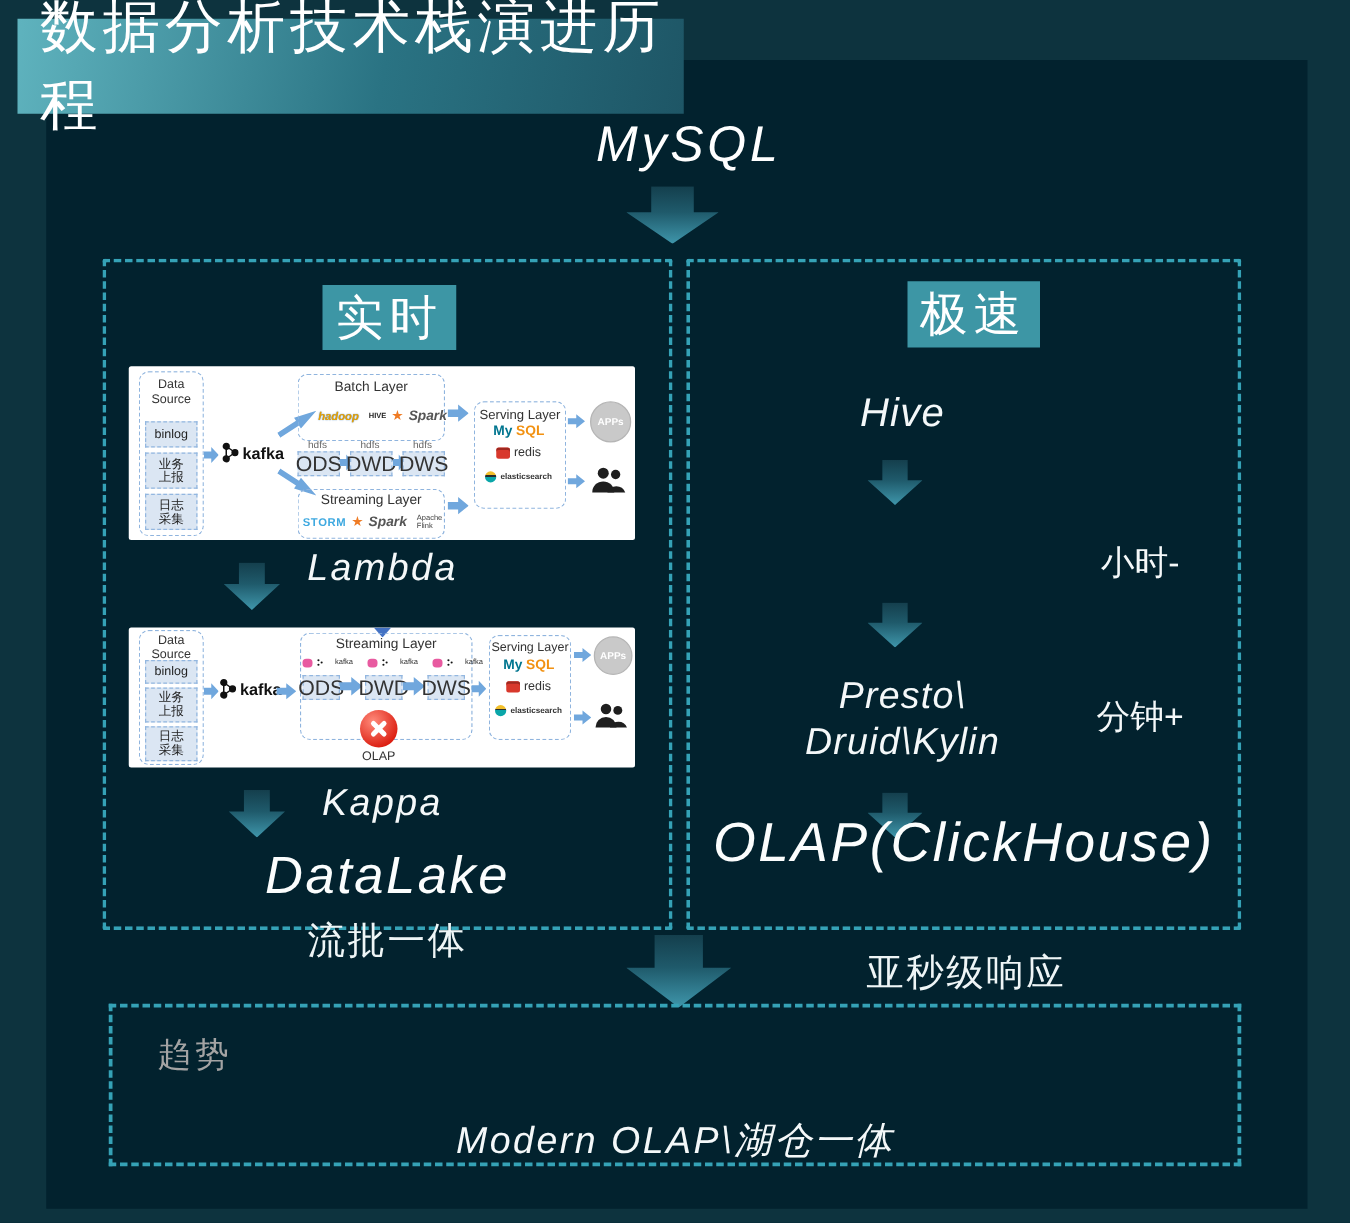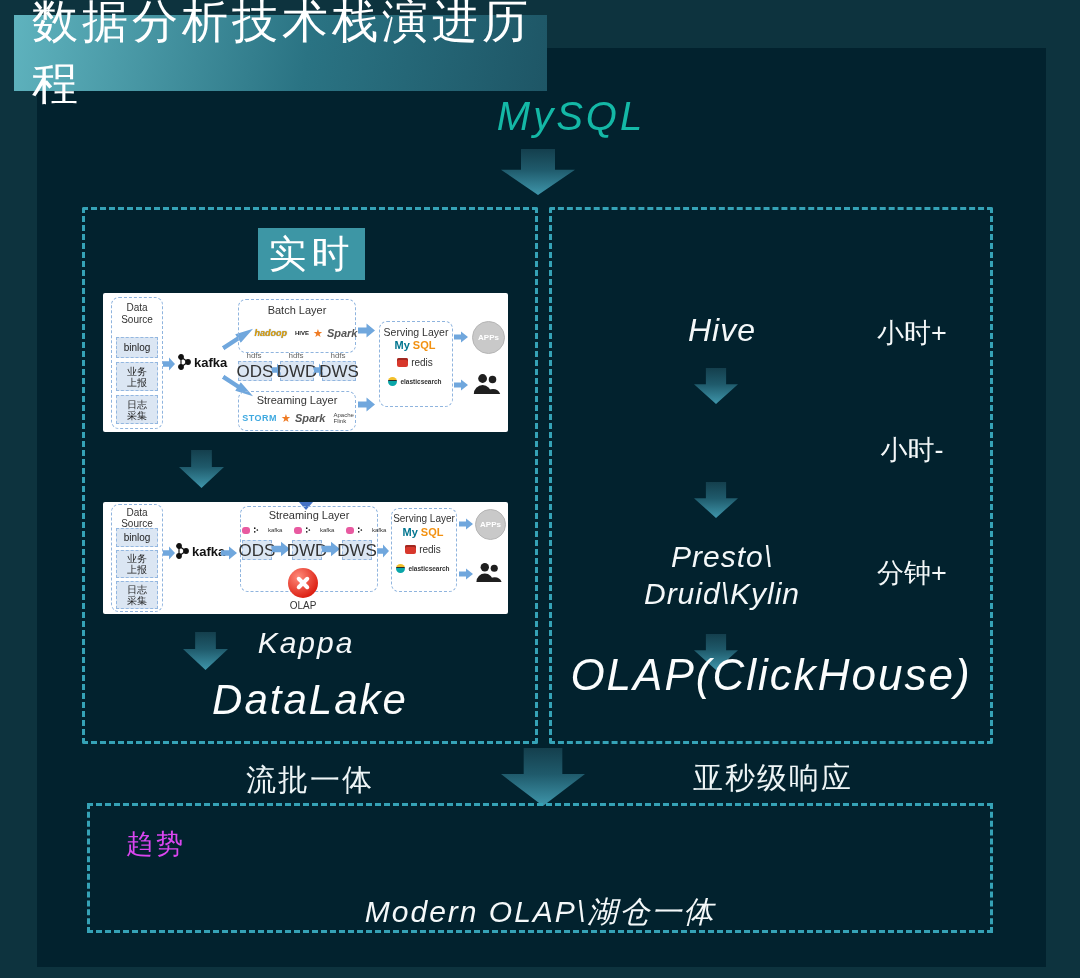--- a/index.html
+++ b/index.html
@@ -11,21 +11,21 @@
 
   
   .title-box {
     position:absolute; left:14px; top:15px; width:533px; height:76px; box-sizing:border-box;
     background:linear-gradient(100deg,#5fb3be 0%, #2a7383 55%, #1e5666 100%);
     display:flex; align-items:center; padding-left:18px;
     font-size:46px; letter-spacing:4px; color:#ffffff;
   }
   .mysql-label {
     position:absolute; left:551px; top:94px; transform:translateX(-50%);
-    font-size:40px; font-style:italic; letter-spacing:3px; color:#14b8a6;margin-left:20px;
+    font-size:40px; font-style:italic; letter-spacing:3px; color:#ffffff;
   }
 
   
   .tarrow {
     position:absolute;
     clip-path:polygon(27% 0, 73% 0, 73% 45%, 100% 45%, 50% 100%, 0 45%, 27% 45%);
     background:linear-gradient(180deg,#143f4d 0%, #1f5a6b 45%, #3f96ab 100%);
   }
 
   
@@ -87,21 +87,21 @@
              background:radial-gradient(circle at 35% 30%, #ff8a7a, #dc1f12 75%); }
   .xcircle::before, .xcircle::after {
     content:""; position:absolute; left:7px; top:13px; width:16px; height:4px; background:#fff; border-radius:2px; }
   .xcircle::before { transform:rotate(45deg); } .xcircle::after { transform:rotate(-45deg); }
   .olap-txt { position:absolute; text-align:center; font-size:10px; color:#333; }
   .pair { position:absolute; display:flex; align-items:center; gap:2px; font-size:6px; color:#333; }
   .kicon-s { transform:scale(0.55); transform-origin:left center; }
 
   
   .bottom-panel { position:absolute; left:87px; top:803px; width:900px; height:124px; border:3px dashed #35a2b6; }
-  .trend-label { position:absolute; left:36px; top:20px; font-size:27px; letter-spacing:3px; color:#d946ef; }
+  .trend-label { position:absolute; left:36px; top:20px; font-size:27px; letter-spacing:3px; color:#a3a3a3; }
   .bottom-result { position:absolute; left:0; top:86px; width:100%; text-align:center;
                    font-size:30px; font-style:italic; letter-spacing:2px; color:#f4f8f9; }
 </style>
 </head>
 <body>
 
 <div class="stage">
   <div class="inner-bg"></div>
 
   <div class="title-box">
@@ -203,20 +203,21 @@
         <g fill="#1f1f1f">
             <circle cx="9" cy="5" r="4"></circle>
             <path d="M1,19 a8,8 0 0 1 16,0 z"></path>
             <circle cx="18" cy="6" r="3.4"></circle>
             <path d="M12,19 a7,7 0 0 1 13,0 z"></path>
           </g>
       </svg>
     </div>
 
     <div class="tarrow" style="left:94px;top:240px;width:45px;height:38px"></div>
+    <div class="stage-label" style="left:121px;top:228px;width:200px">Lambda</div>
 
     <div class="card" style="left:18px;top:292px;width:405px;height:112px">
       <div class="tri-down" style="left:196px;top:0;width:14px;height:8px"></div>
       <div class="dbox" style="left:8px;top:2px;width:50px;height:106px">
         <div class="dbox-title" style="font-size:10px;line-height:11px;padding-top:2px">Data Source</div>
       </div>
       <div class="chip" style="left:13px;top:26px;width:40px;height:17px">
           <span>binlog</span>
         </div>
       <div class="chip chip-cn" style="left:13px;top:48px;width:40px;height:26px">
@@ -318,39 +319,39 @@
       </svg>
     </div>
 
     <div class="tarrow" style="left:98px;top:422px;width:45px;height:38px"></div>
     <div class="stage-label" style="left:121px;top:416px;width:200px">Kappa</div>
 
     <div class="big-result" style="top:466px">DataLake</div>
   </div>
 
   <div class="panel" style="left:549px;top:207px;width:438px;height:531px">
+    <div class="tag" style="left:174px;top:15px;width:106px;height:53px">极速</div>
 
     <div class="step-name" style="top:102px">Hive</div>
-    <div class="step-latency" style="top:105px">小时+</div>
     <div class="tarrow" style="left:142px;top:158px;width:44px;height:36px"></div>
 
     <div class="step-latency" style="top:222px">小时-</div>
     <div class="tarrow" style="left:142px;top:272px;width:44px;height:36px"></div>
 
     <div class="step-name small" style="top:328px">
       <span class="l2">Presto\</span>
       <span class="l2">Druid\Kylin</span>
     </div>
     <div class="step-latency" style="top:345px">分钟+</div>
     <div class="tarrow" style="left:142px;top:424px;width:44px;height:36px"></div>
 
     <div class="big-result" style="top:440px;font-size:44px">OLAP(ClickHouse)</div>
   </div>
 
-  <div class="caption" style="left:82px;top:760px;width:456px">流批一体</div>
+  <div class="caption" style="left:82px;top:732px;width:456px">流批一体</div>
   <div class="tarrow" style="left:501px;top:748px;width:84px;height:58px"></div>
   <div class="caption" style="left:551px;top:758px;width:444px">亚秒级响应</div>
 
   <div class="bottom-panel">
     <div class="trend-label">趋势</div>
     <div class="bottom-result">Modern OLAP\湖仓一体</div>
   </div>
 </div>
 
 </body></html>

